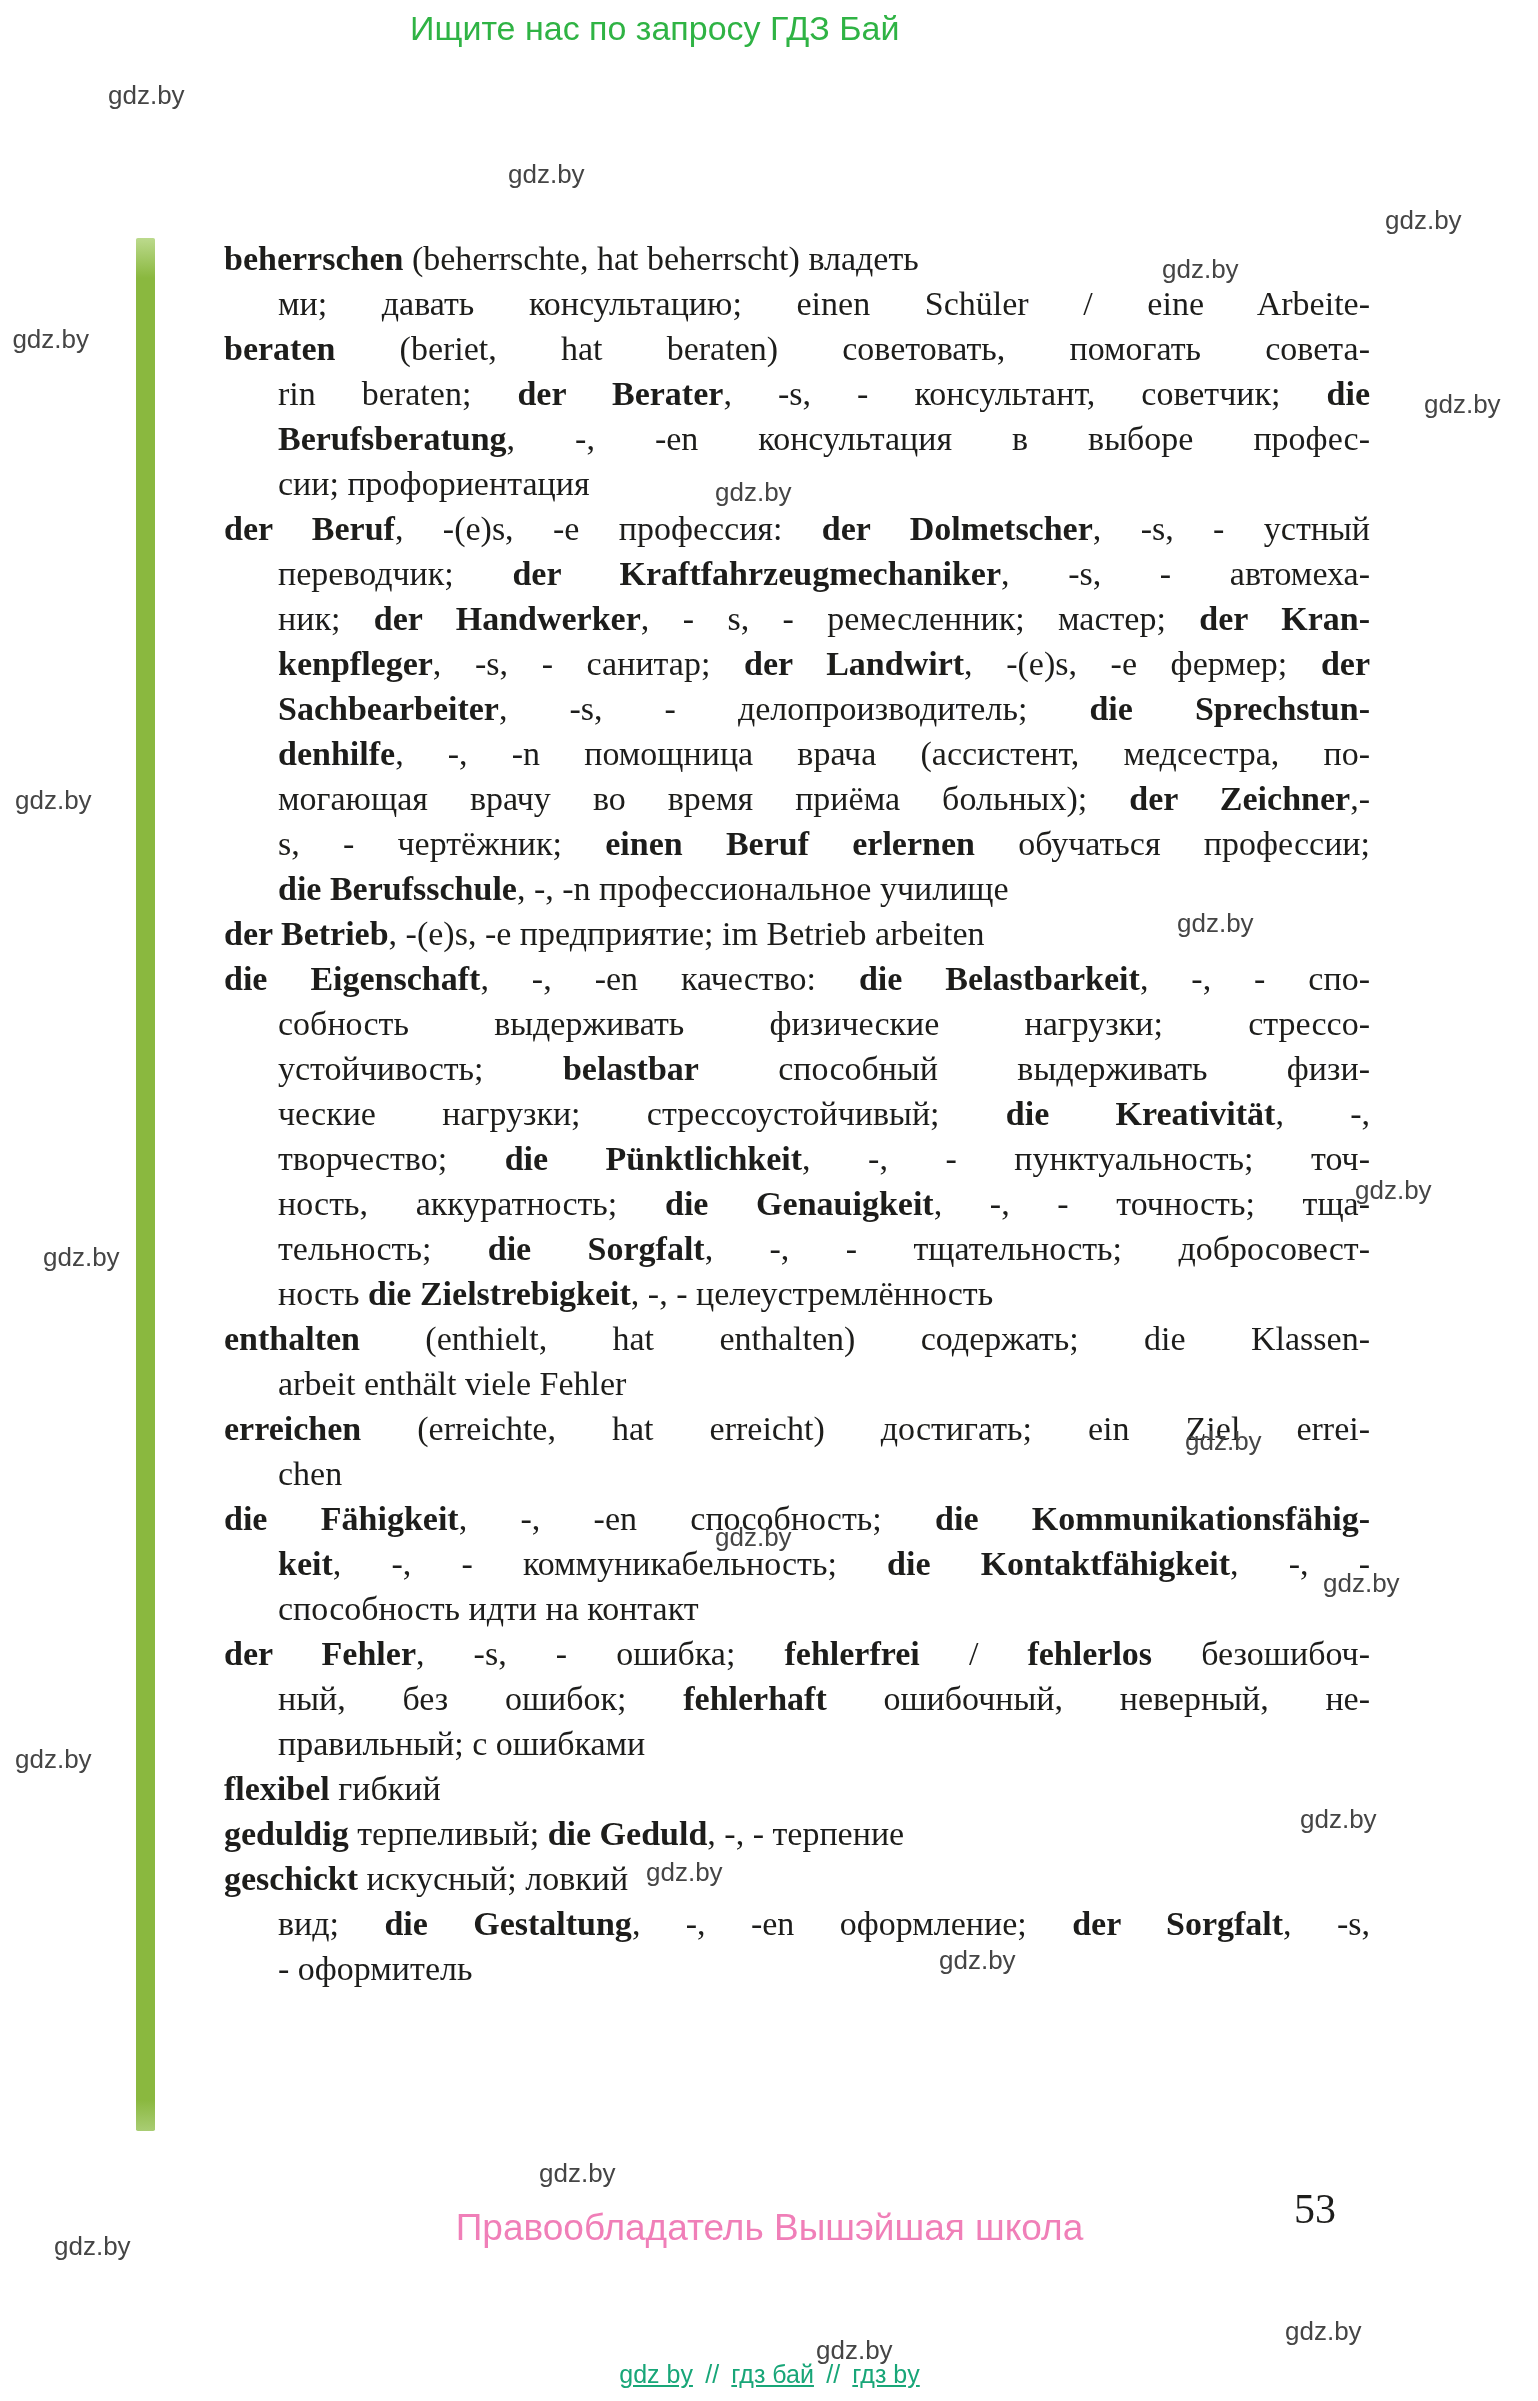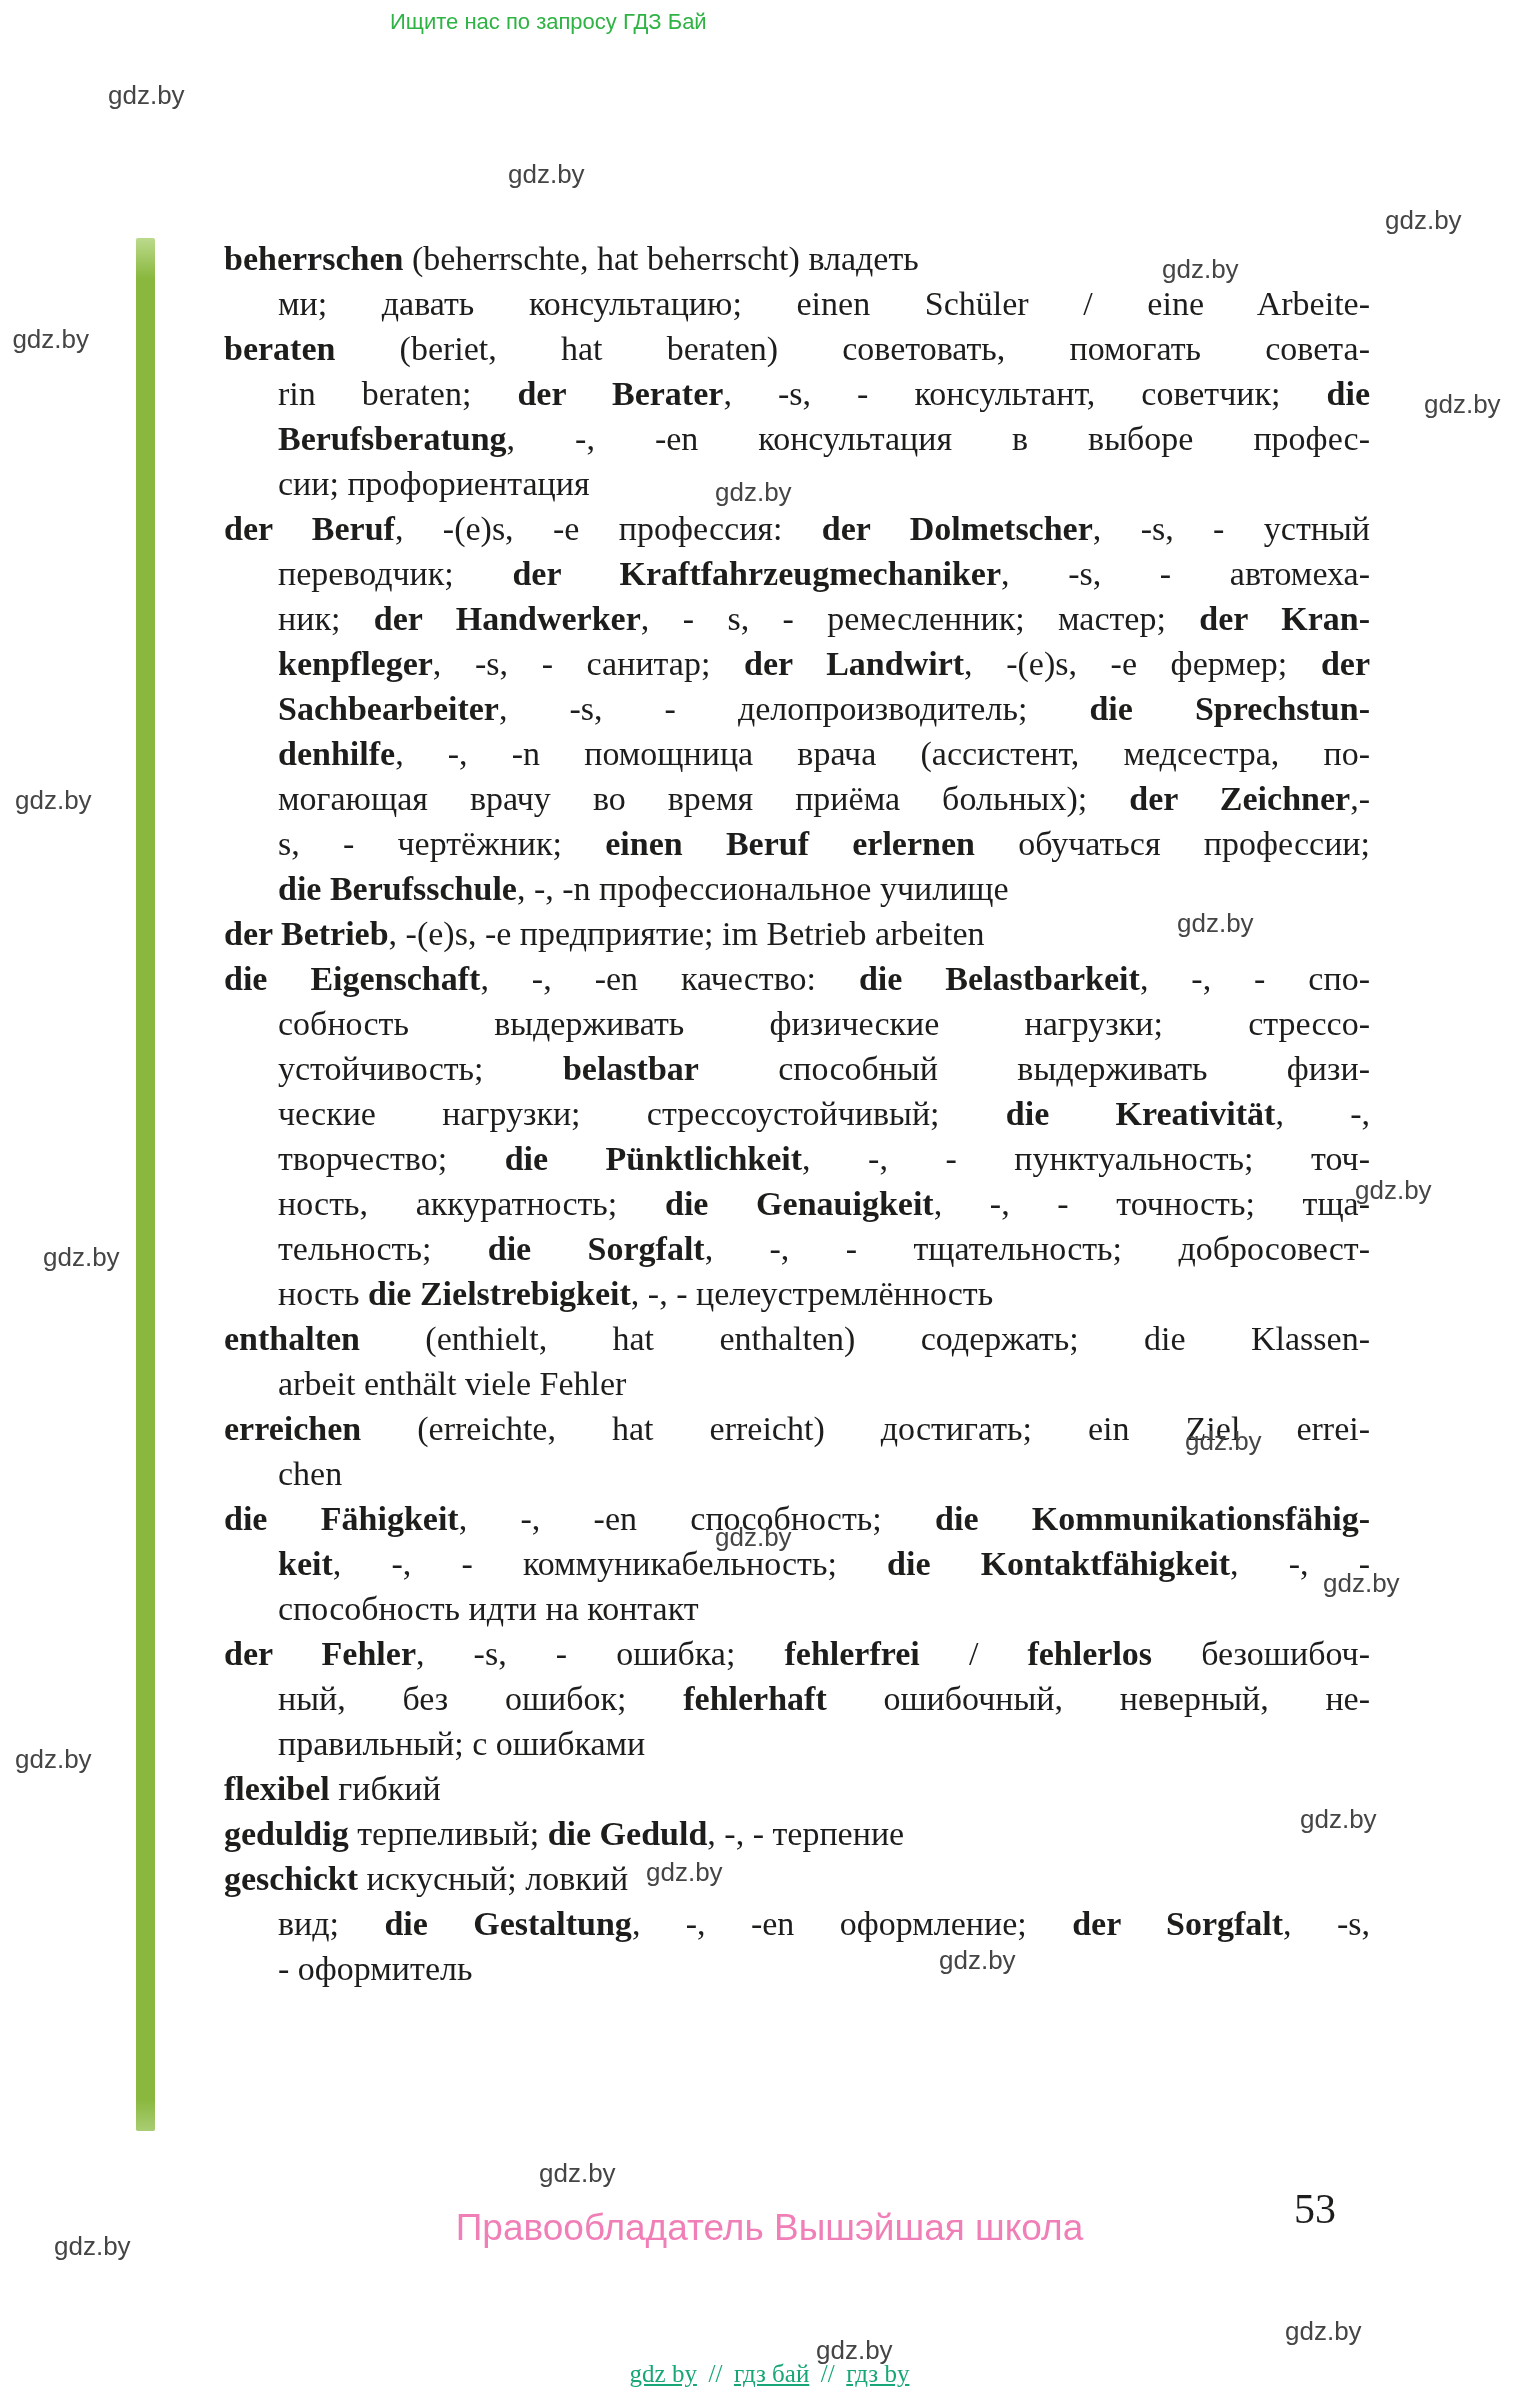--- a/index.html
+++ b/index.html
@@ -9,23 +9,23 @@
     font-family: "Liberation Serif", serif;
     position: relative;
     overflow: hidden;
   }
   .page {
     position: absolute; left: 0; top: 0;
     width: 1539px; height: 2401px;
     background: #fff; overflow: hidden;
   }
   .top-banner {
-    position: absolute; left: 390px; top: 8.9px;
+    position: absolute; left: 410px; top: 8.9px;
     font-family: "Liberation Sans", sans-serif;
-    font-size: 22px; color: var(--banner-green, #2fb344);
+    font-size: 34px; color: var(--banner-green, #2fb344);
     white-space: nowrap;
   }
   .green-bar {
     position: absolute; left: 136px; top: 238px;
     width: 18.6px; height: 1893px;
     background: linear-gradient(180deg,
       #bcda8d 0px,
       var(--bar-green, #8ab83f) 40px,
       var(--bar-green, #8ab83f) calc(100% - 31px),
       #a9cd74 100%);
@@ -55,21 +55,21 @@
   }
   .copyright {
     position: absolute; left: 0; top: 2207px; width: 100%;
     text-align: center;
     font-family: "Liberation Sans", sans-serif;
     font-size: 37px; color: var(--pink, #f07fb8);
   }
   .footer-links {
     position: absolute; left: 0; top: 2360px; width: 100%;
     text-align: center;
-    font-family: Liberation Serif, serif;
+    font-family: Liberation Sans, sans-serif;
     font-size: 25px; color: var(--flink, #18a678);
   }
   .flink { text-decoration: underline; cursor: pointer; }
   .sep { text-decoration: none; padding: 0 5.3px; }
 </style>
 </head>
 <body>
 
 <div class="page">
   <div class="top-banner">Ищите нас по запросу ГДЗ Бай</div>

